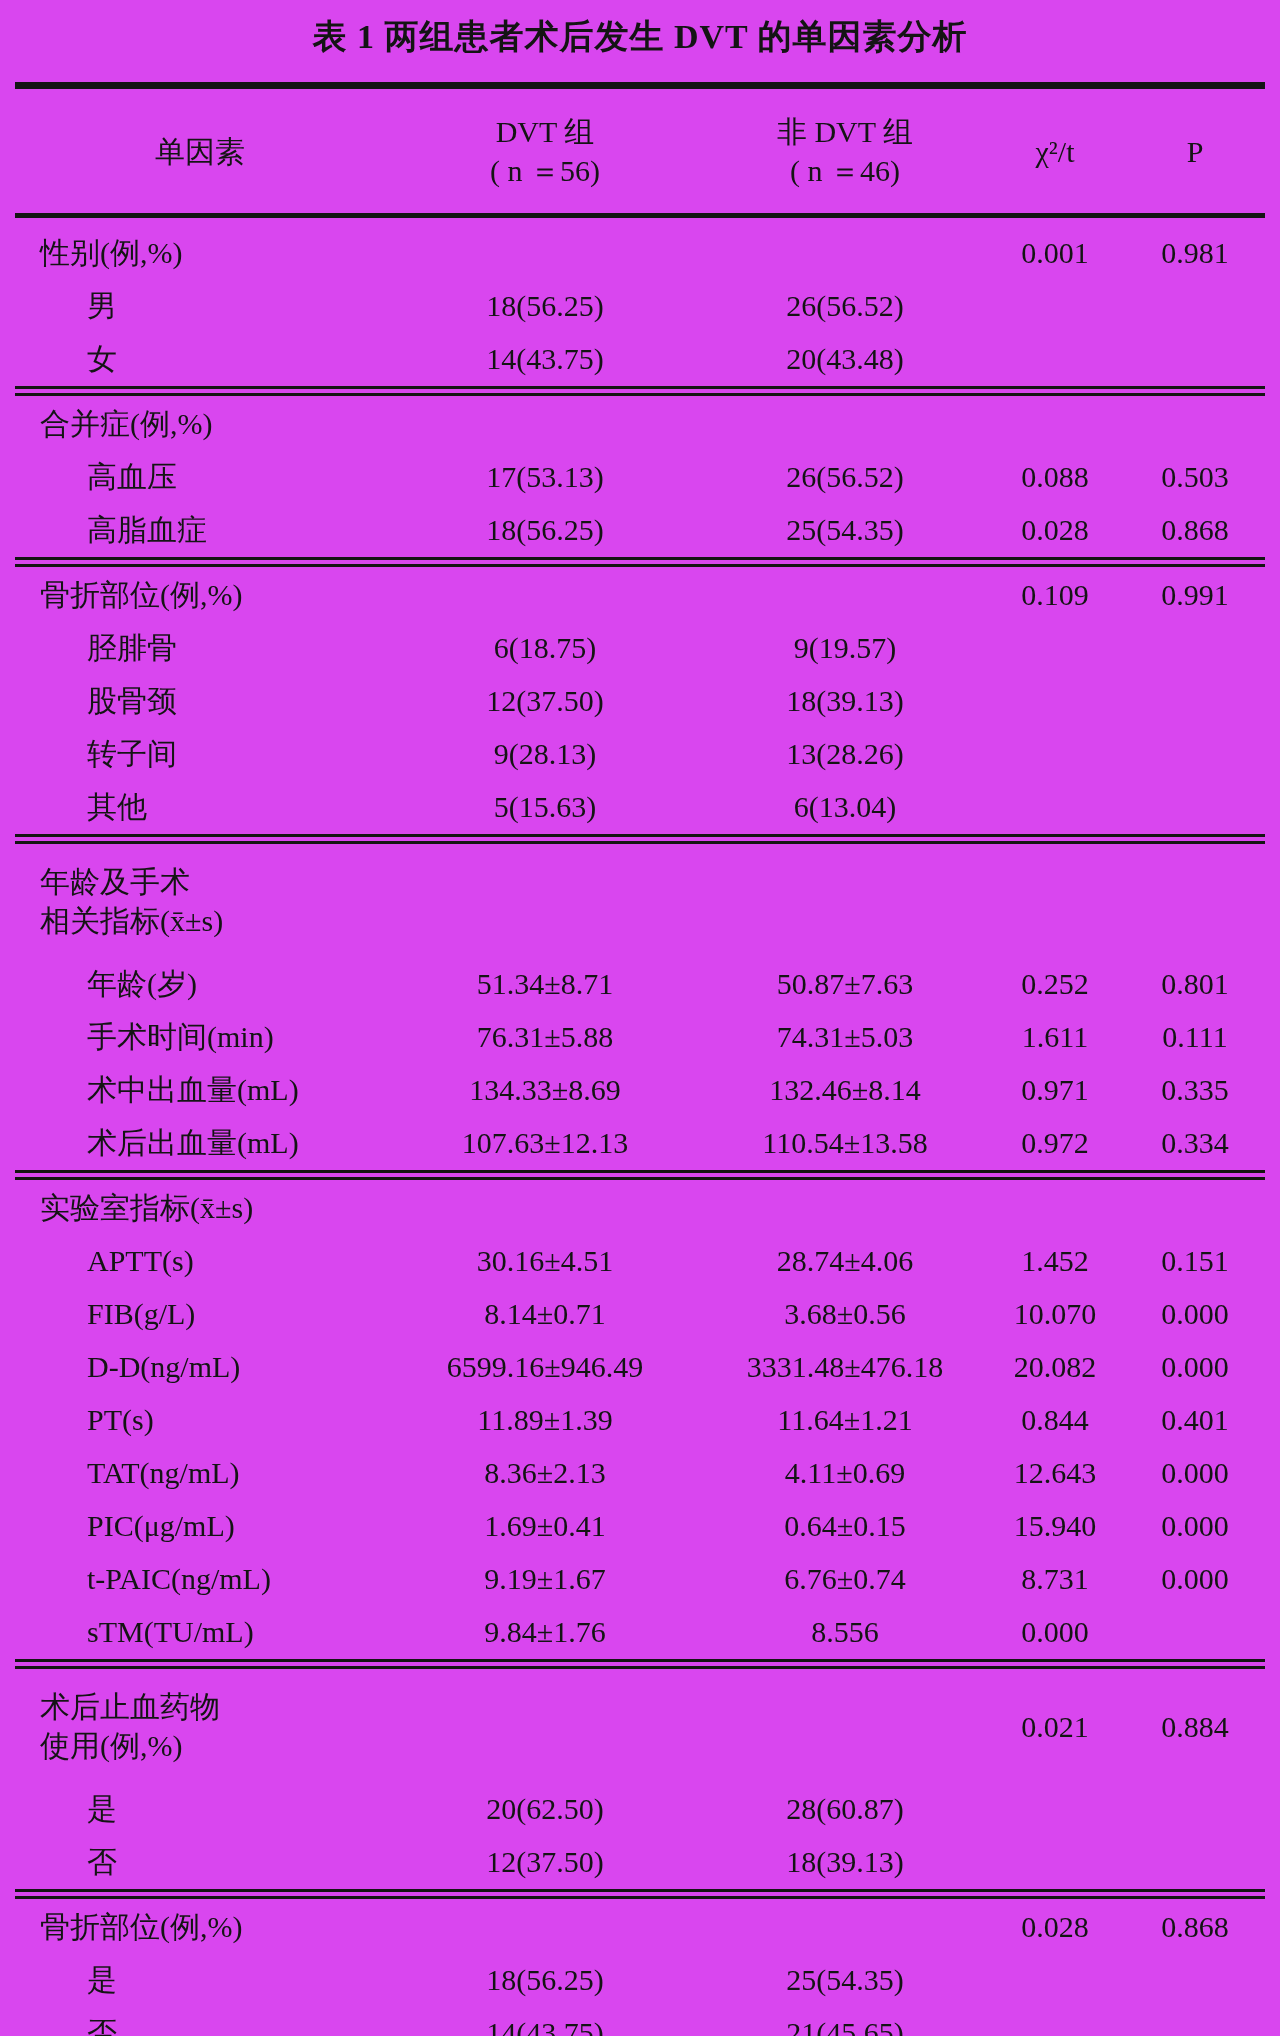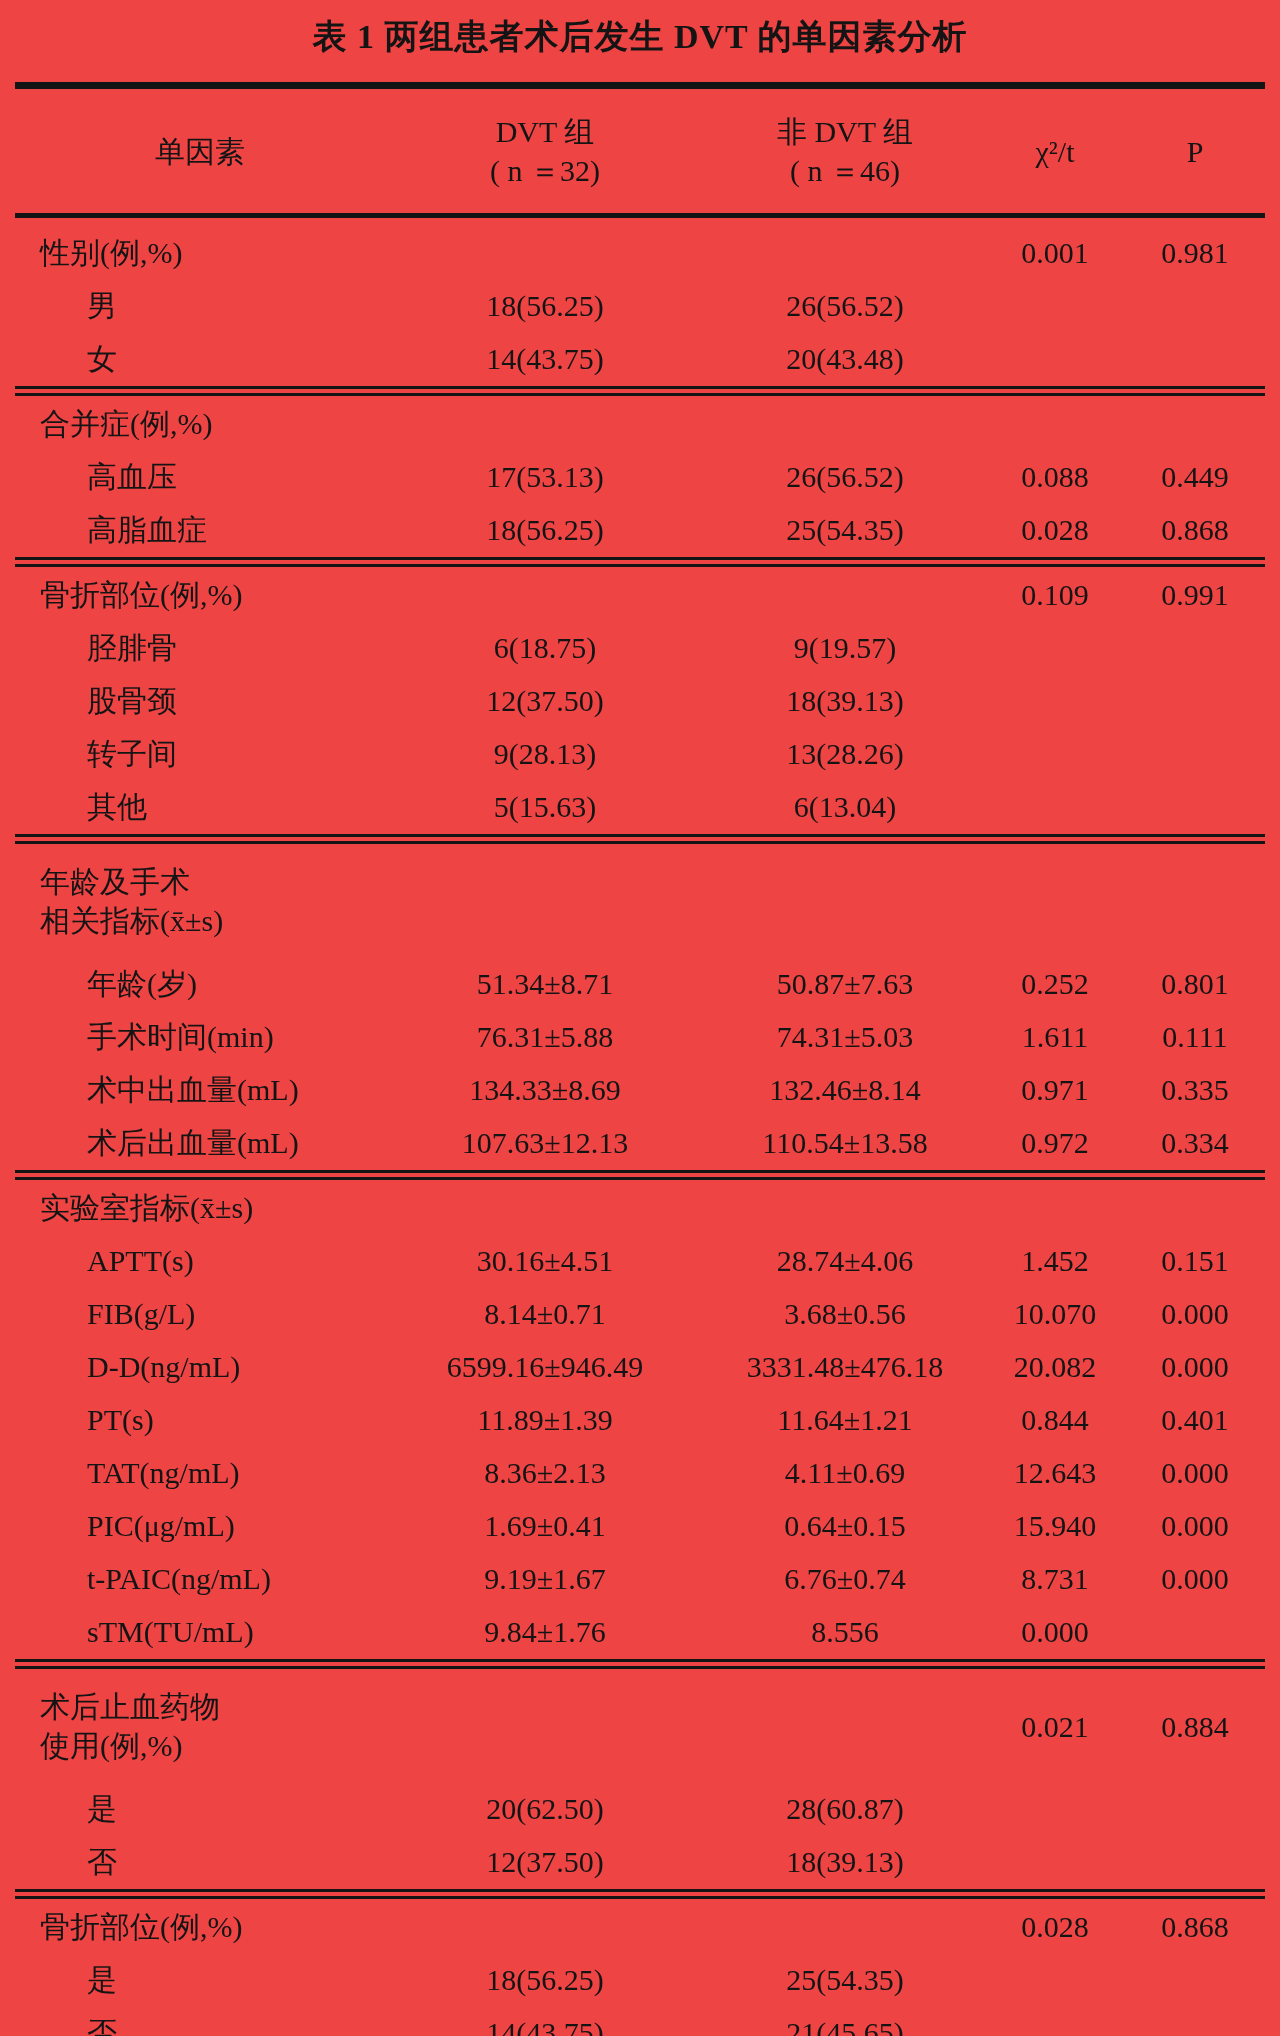--- a/index.html
+++ b/index.html
@@ -4,21 +4,21 @@
 <style>
   html, body {
     margin: 0;
     padding: 0;
     background: #ffffff;
   }
   .page {
     position: relative;
     width: 1280px;
     height: 2036px;
-    background: #ef4444;
+    background: #d946ef;
     color: #141414;
     font-family: "Liberation Serif", "DejaVu Serif", serif;
     overflow: hidden;
   }
   .table-title {
     text-align: center;
     font-size: 34px;
     font-weight: bold;
     letter-spacing: 1px;
     padding-top: 14px;
@@ -73,21 +73,21 @@
 </style>
 </head>
 <body>
 
 <div class="page">
   <div class="table-title">表 1  两组患者术后发生 DVT 的单因素分析</div>
   <div class="rule-top"></div>
   <div class="header-row">
     <div class="cell hcell">单因素</div>
     <div class="cell hcell">DVT 组
-( n ＝32)</div>
+( n ＝56)</div>
     <div class="cell hcell">非 DVT 组
 ( n ＝46)</div>
     <div class="cell hcell italic">χ²/t</div>
     <div class="cell hcell italic">P</div>
   </div>
   <div class="rule-mid"></div>
   <div id="table-body">
       <div class="row">
         <div class="cell label-cell">性别(例,%)</div>
         <div class="cell"></div>
@@ -115,21 +115,21 @@
         <div class="cell"></div>
         <div class="cell"></div>
         <div class="cell"></div>
         <div class="cell"></div>
       </div>
       <div class="row">
         <div class="cell label-cell indent">高血压</div>
         <div class="cell">17(53.13)</div>
         <div class="cell">26(56.52)</div>
         <div class="cell">0.088</div>
-        <div class="cell">0.449</div>
+        <div class="cell">0.503</div>
       </div>
       <div class="row">
         <div class="cell label-cell indent">高脂血症</div>
         <div class="cell">18(56.25)</div>
         <div class="cell">25(54.35)</div>
         <div class="cell">0.028</div>
         <div class="cell">0.868</div>
       </div>
       <div class="sep-double"></div>
       <div class="row">

